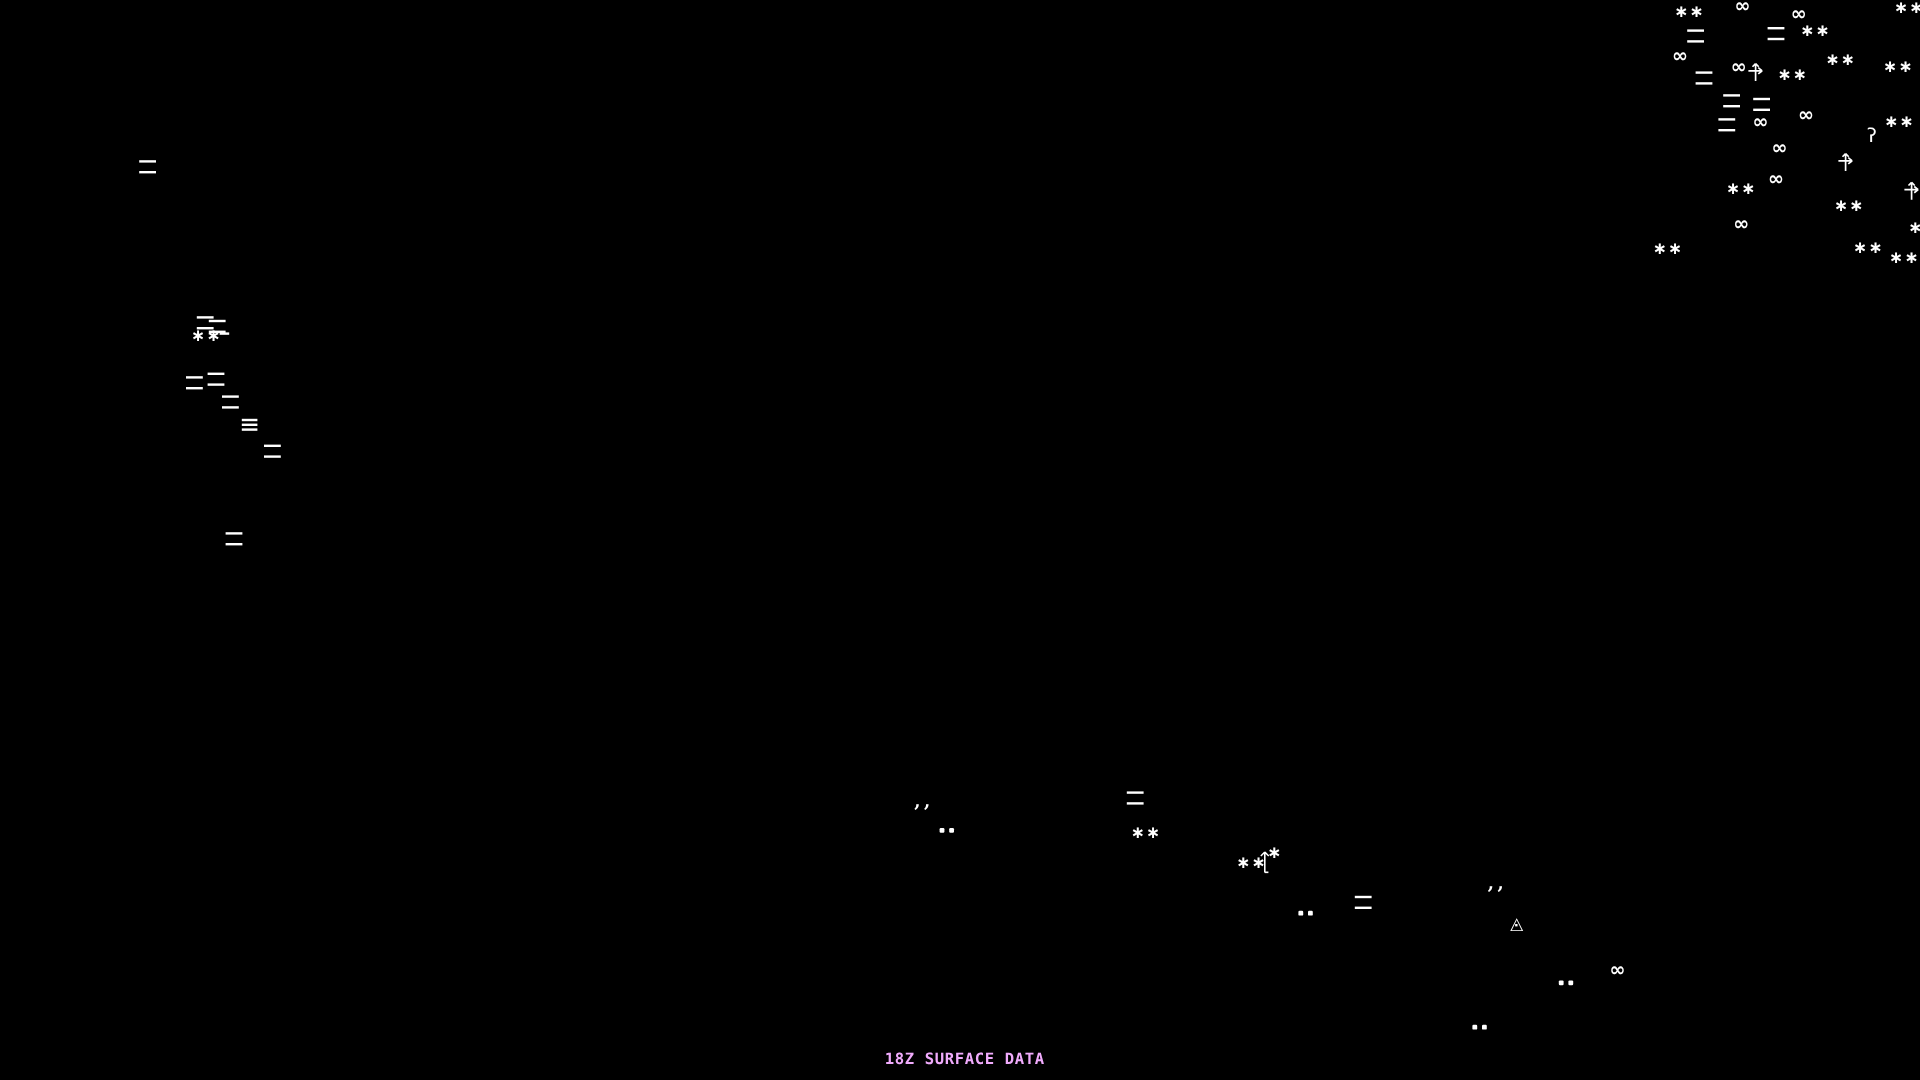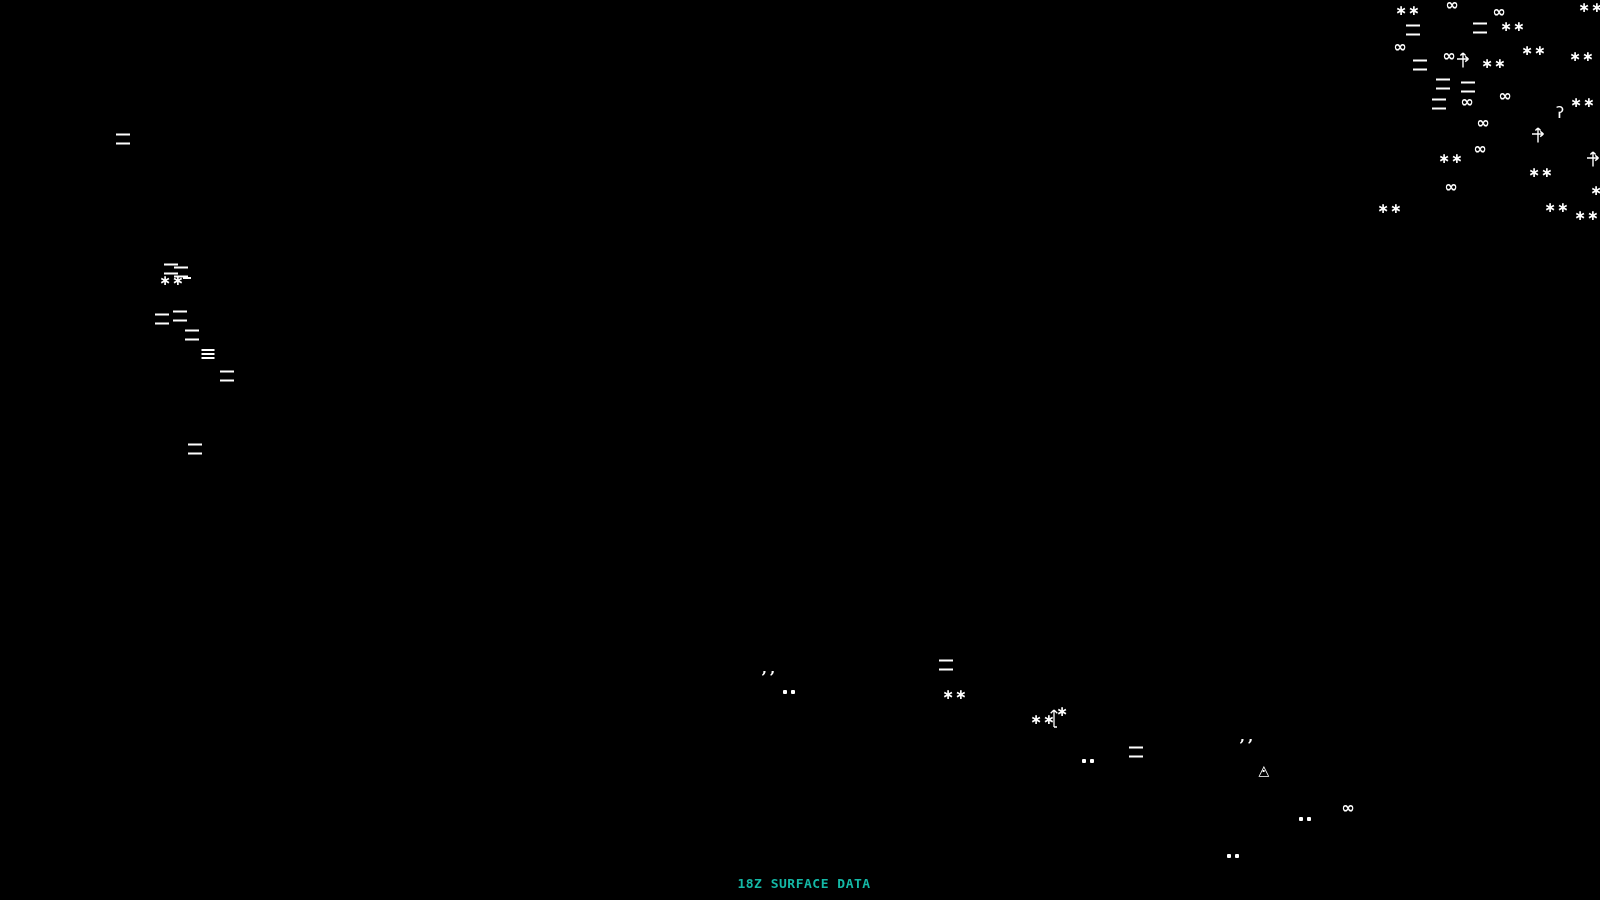--- a/index.html
+++ b/index.html
@@ -36,21 +36,21 @@
   .rain .dot{width:4px;height:4px;background:#fff;border-radius:1px;}
   
   .hook{font-size:16px;font-family:"DejaVu Sans",sans-serif;}
   
   .triangle{font-size:14px;}
   .triangle .tdot{position:absolute;left:50%;top:60%;width:2px;height:2px;background:#fff;transform:translate(-50%,-50%);}
   .arrow svg,.arrow2 svg{display:block;}
   .map-title{
     position:absolute;
     transform:translate(-50%,-50%);
-    color:#14b8a6;
+    color:#f0abfc;
     font-family:"DejaVu Sans Mono",monospace;
     font-size:13px;
     font-weight:bold;
     letter-spacing:0.5px;
     white-space:nowrap;
   }
 </style>
 </head>
 <body>
 

